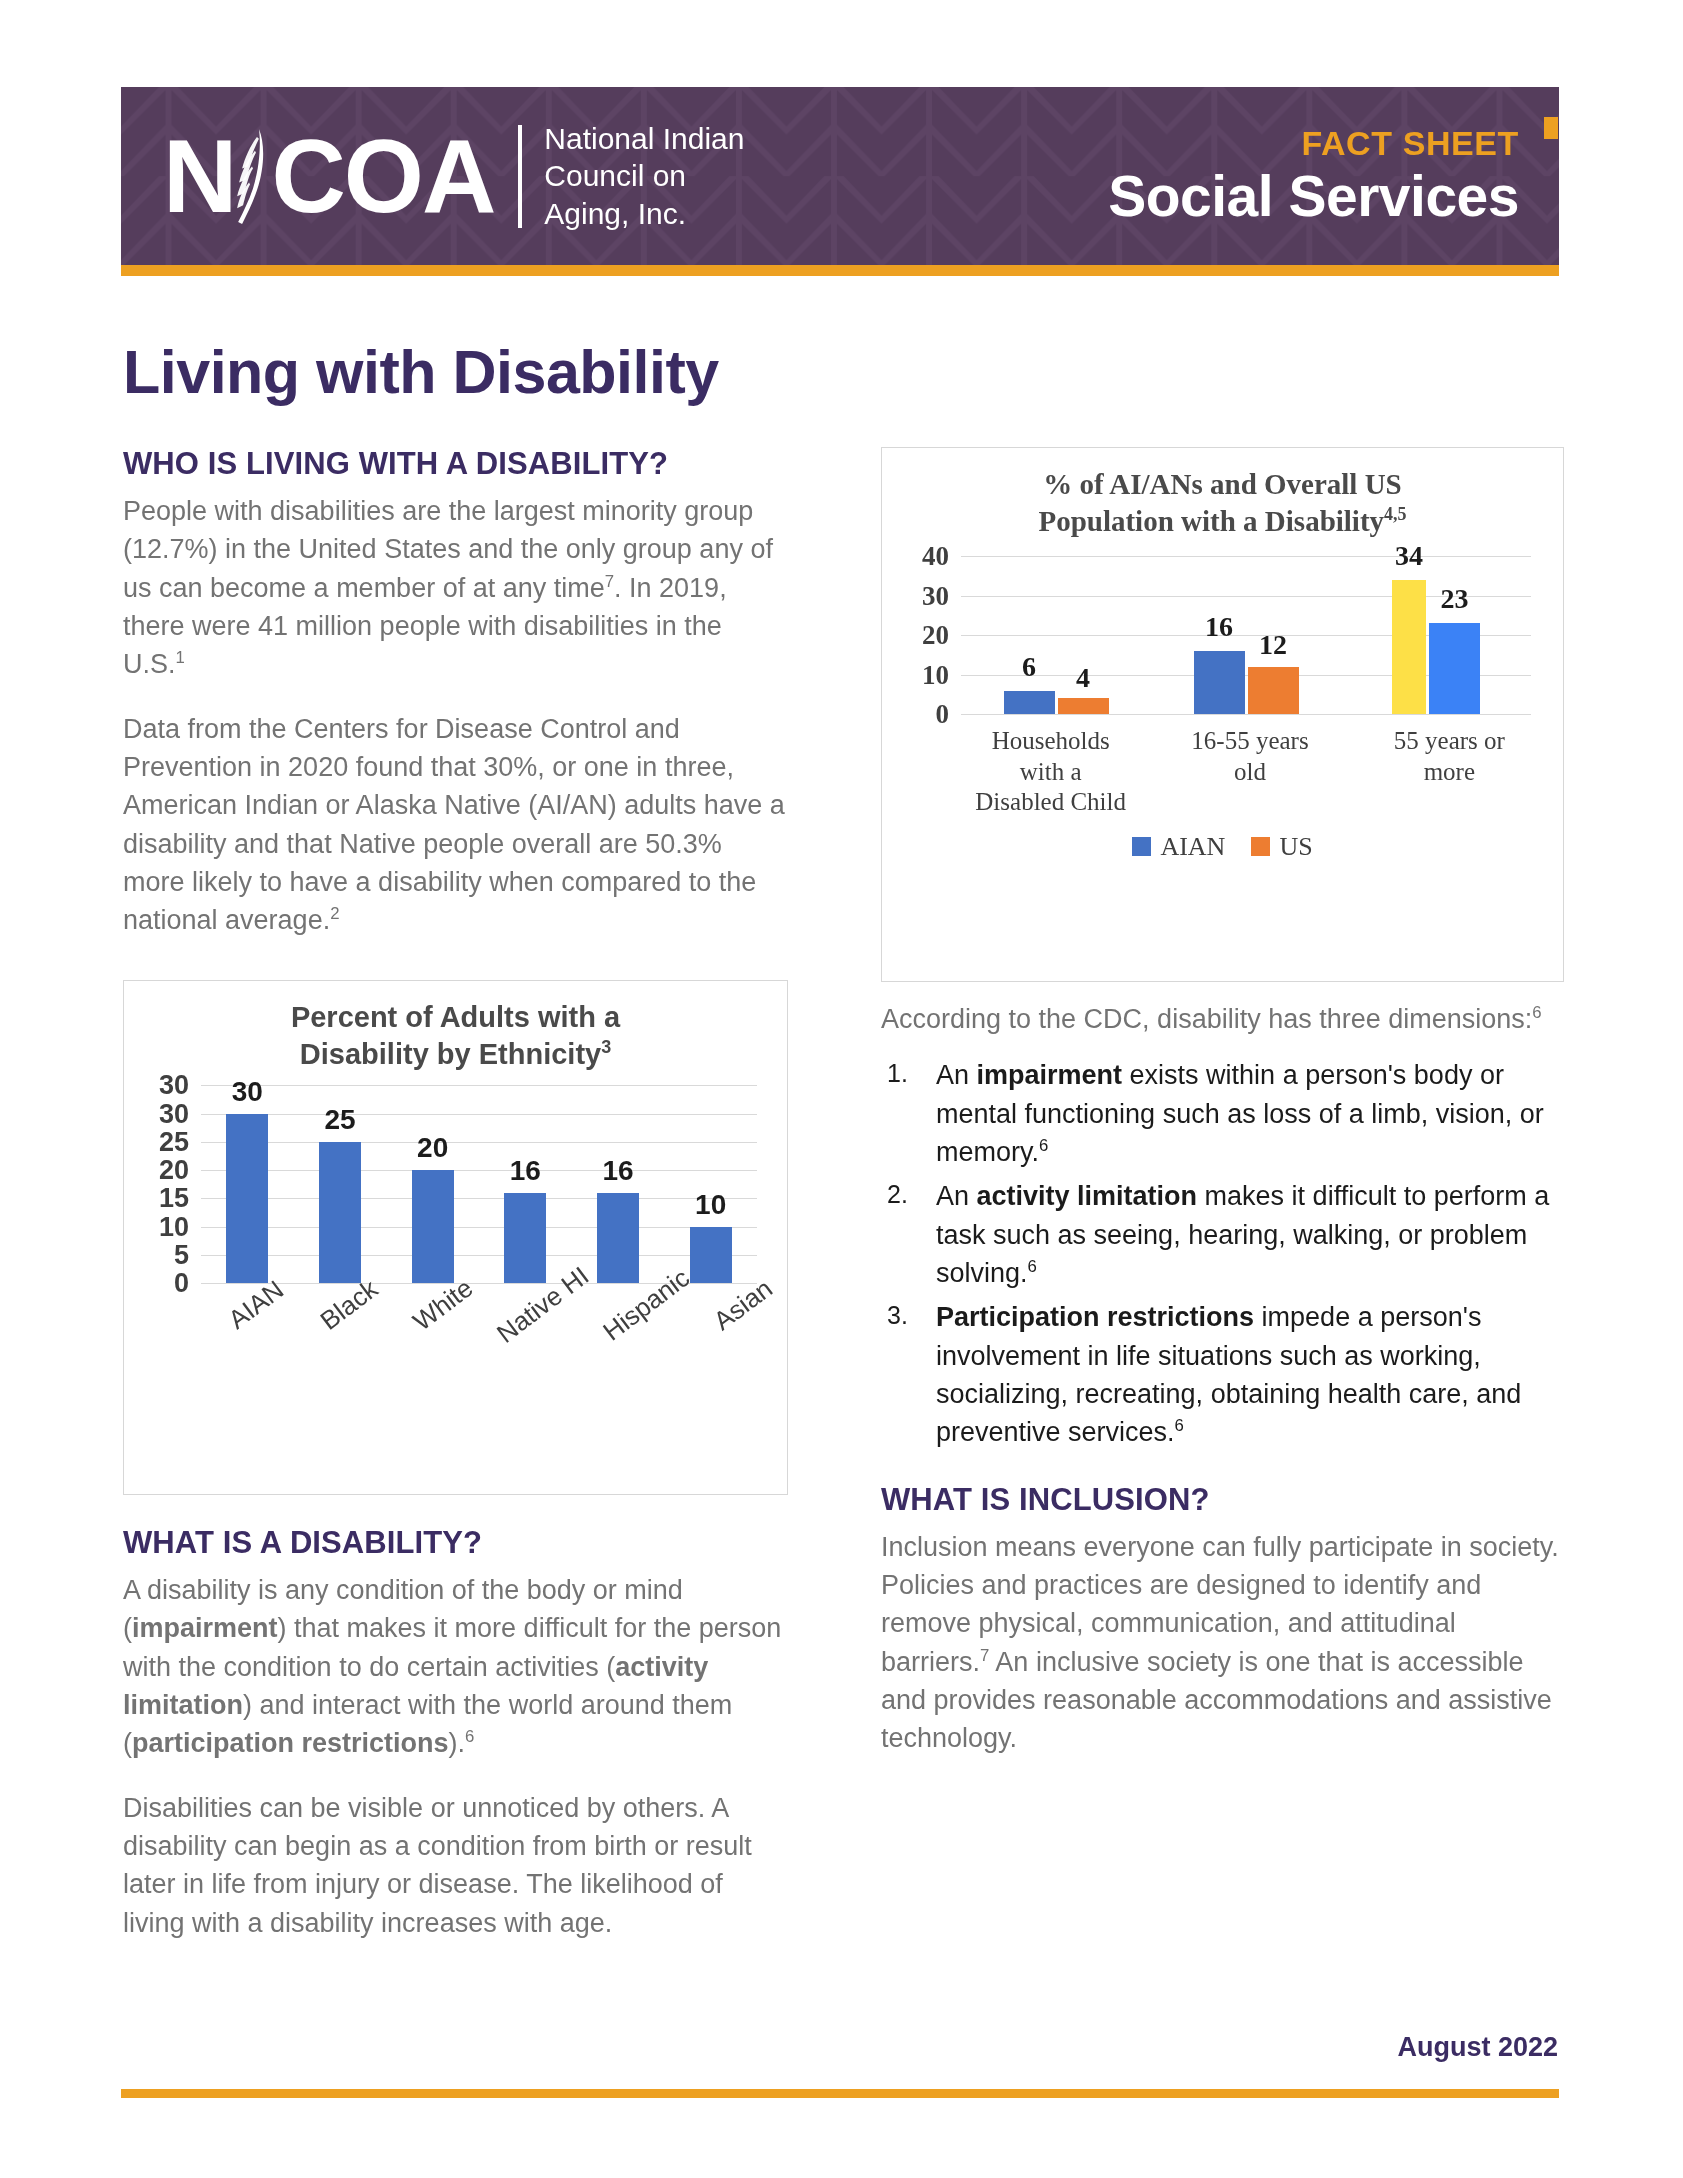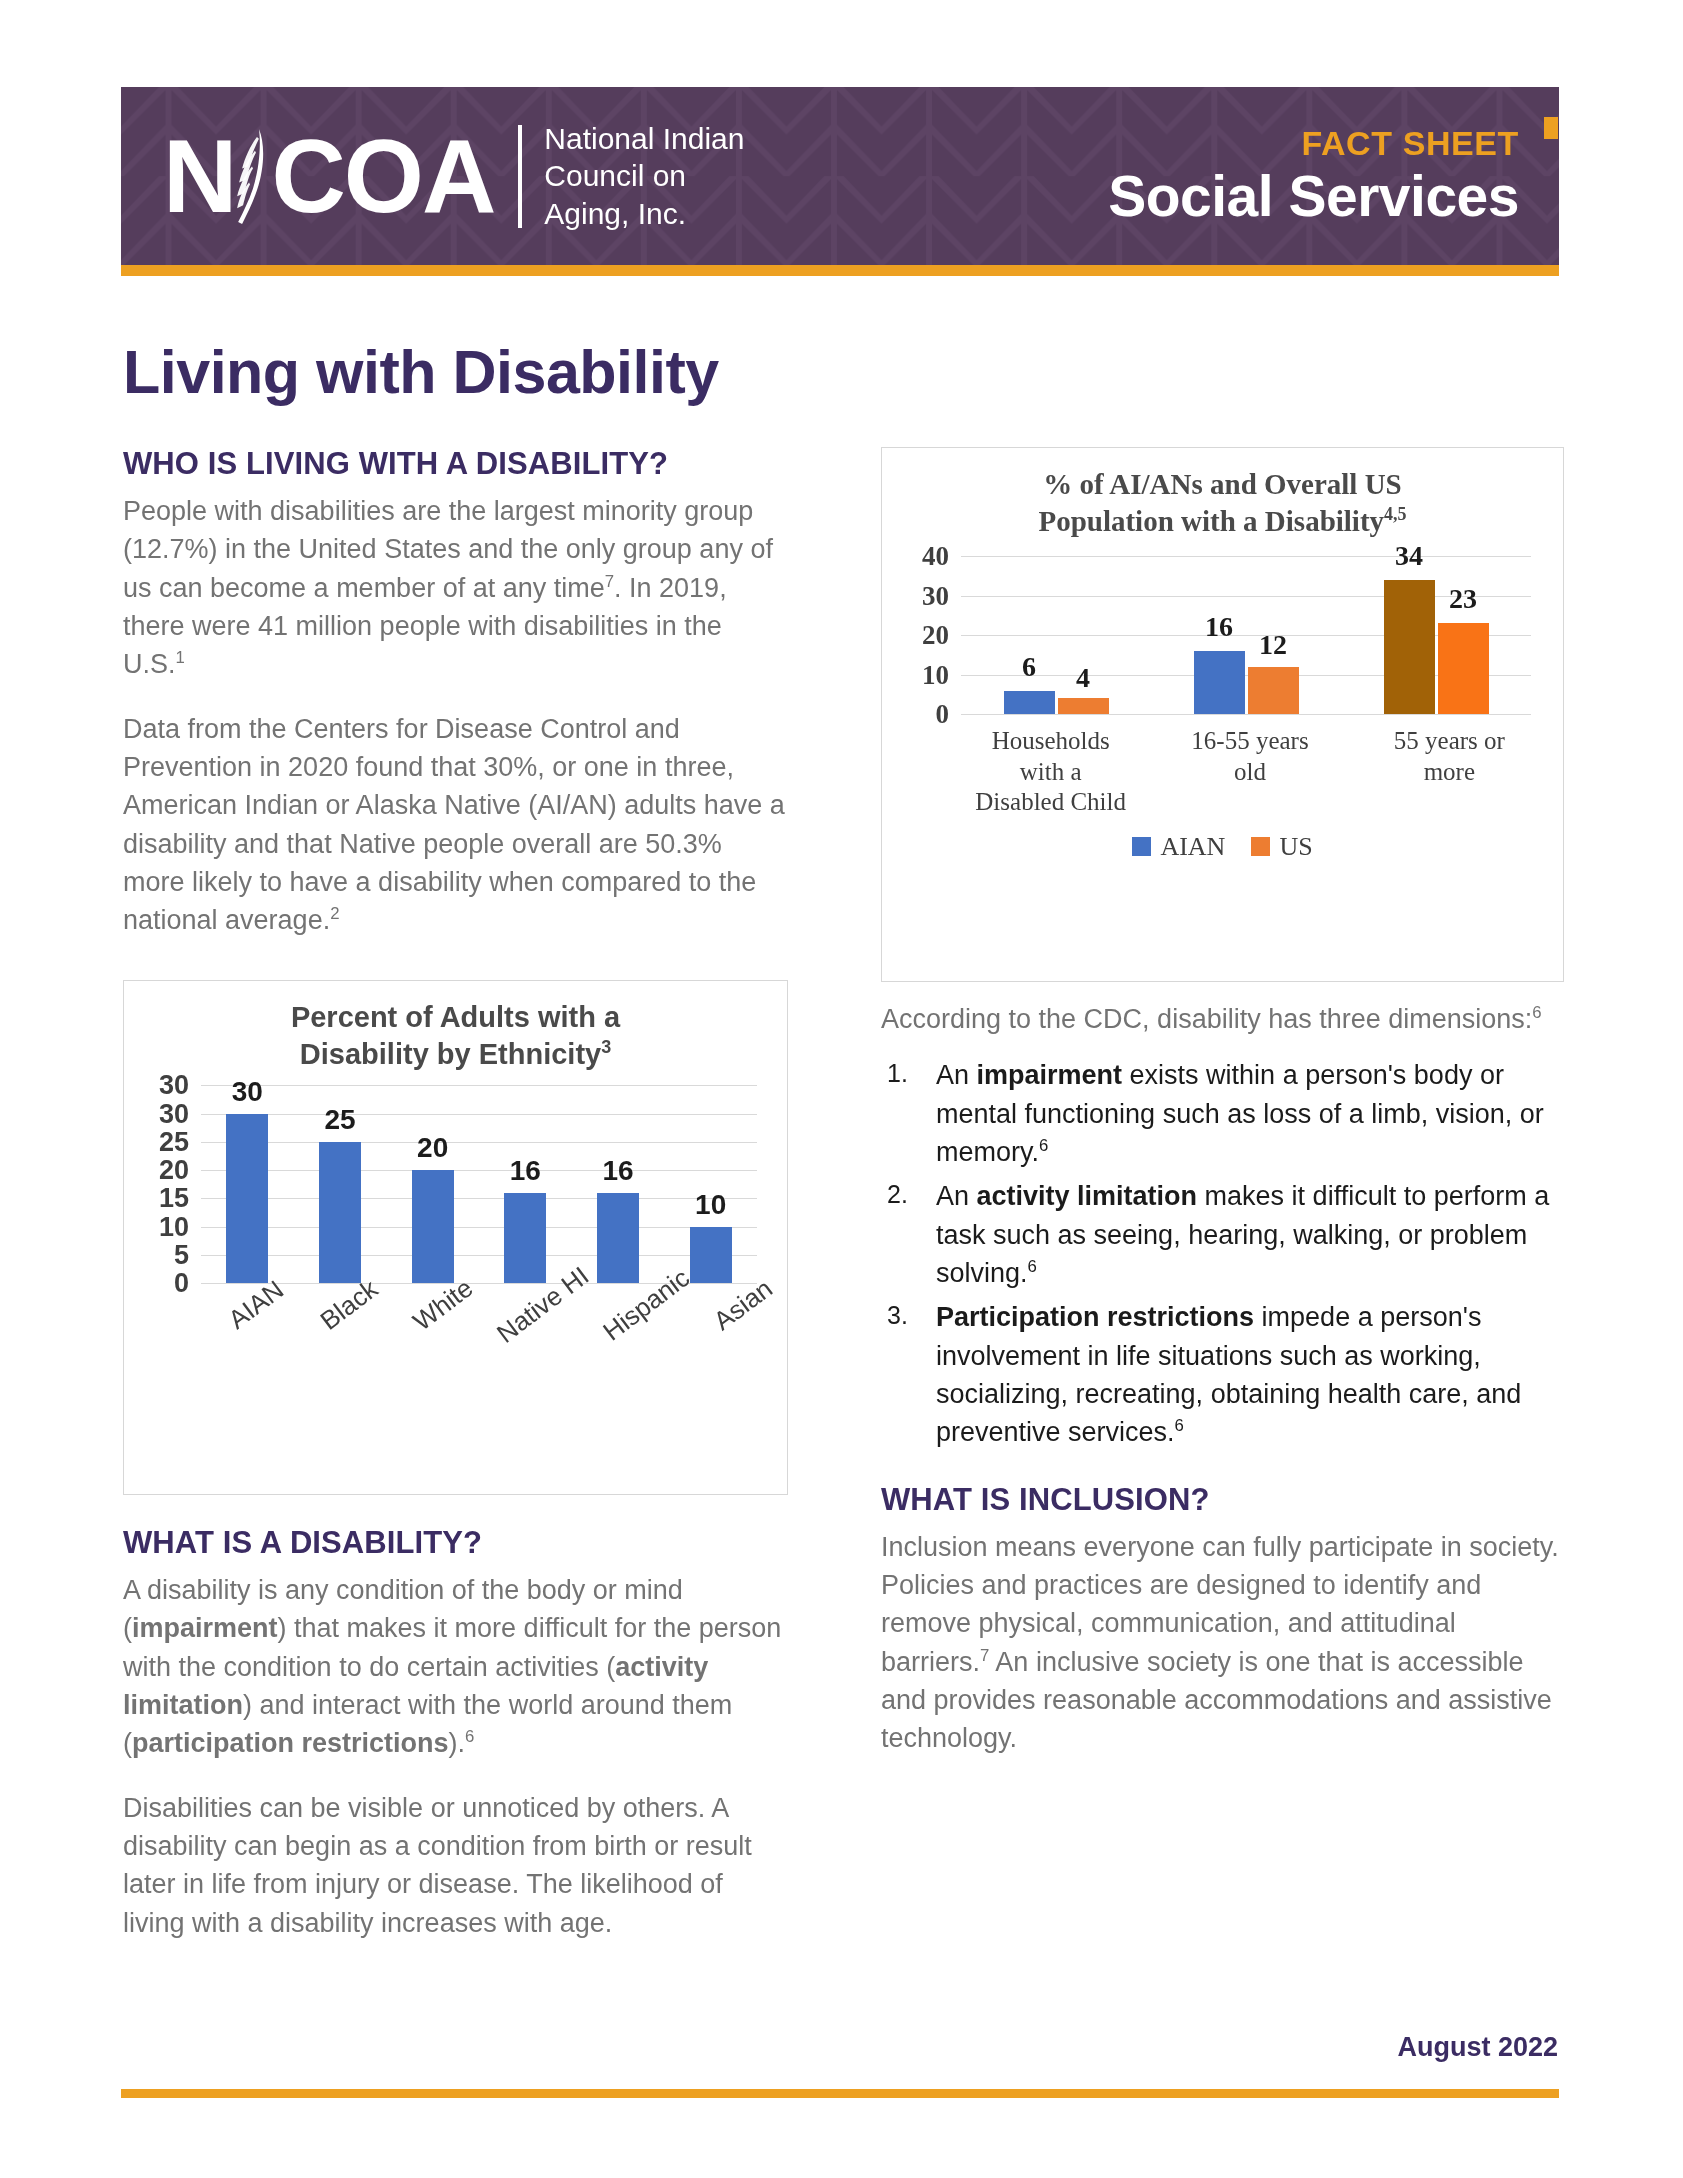--- a/index.html
+++ b/index.html
@@ -385,24 +385,24 @@
         </div>
         <div class="grp">
           <div class="bar" style="width:51px;height:40%;background:#4472C4;margin-right:3px">
             <span class="vlab" style="top:-40px">16</span>
           </div>
           <div class="bar" style="width:51px;height:30%;background:#ED7D31">
             <span class="vlab" style="top:-38px">12</span>
           </div>
         </div>
         <div class="grp">
-          <div class="bar" style="width:51px;height:85%;background:#a16207;margin-right:3px">
+          <div class="bar" style="width:34px;height:85%;background:#fde047;margin-right:3px">
             <span class="vlab" style="top:-40px">34</span>
           </div>
-          <div class="bar" style="width:51px;height:57.5%;background:#f97316">
+          <div class="bar" style="width:51px;height:57.5%;background:#3b82f6">
             <span class="vlab" style="top:-40px">23</span>
           </div>
         </div>
       </div>
     </div>
     <div class="xlabels">
       <div>
         <span>Households</span><br>
         <span>with a</span><br>
         <span>Disabled Child</span>

